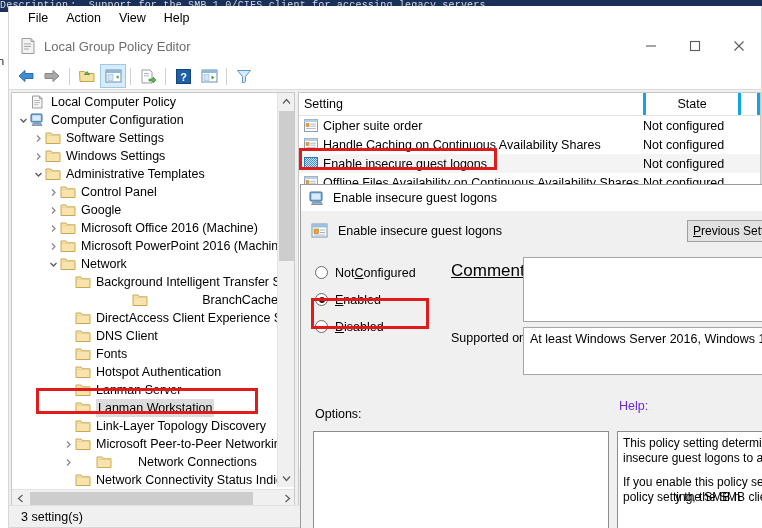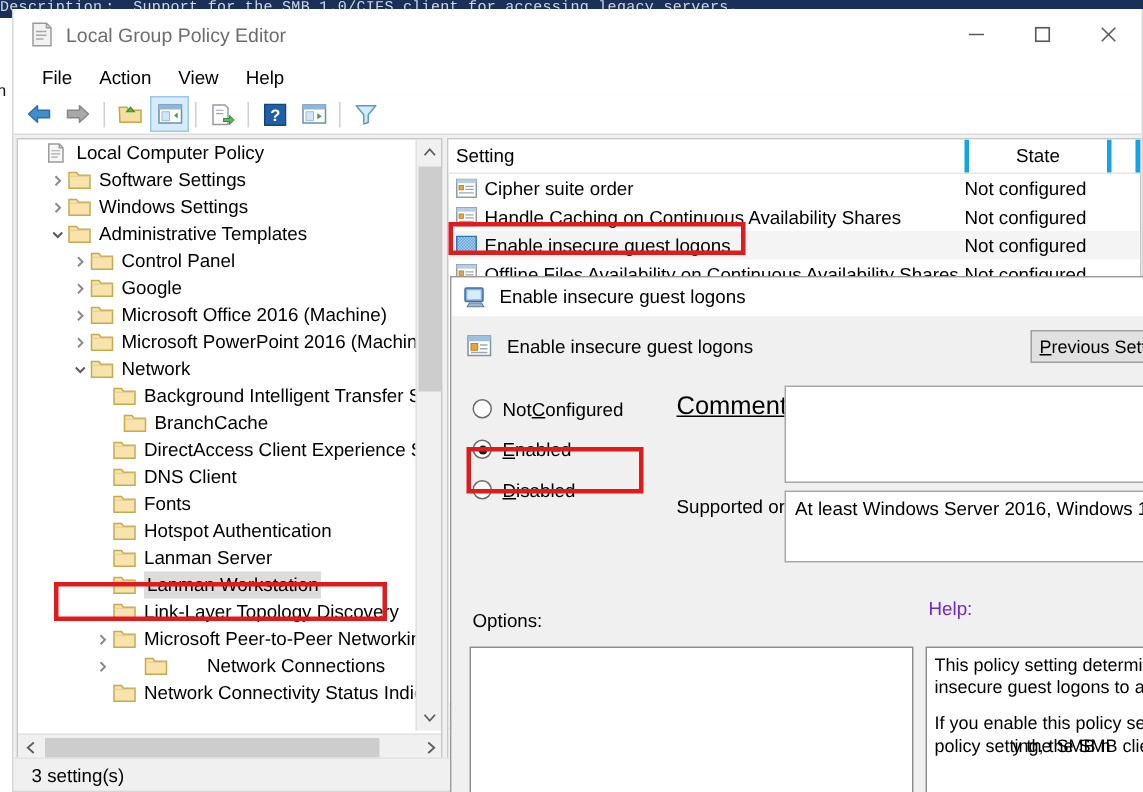--- a/index.html
+++ b/index.html
@@ -192,20 +192,27 @@
 <body>
 
 <div id="bg-console">
   <span>Description</span><span class="c-key">:</span>&nbsp;&nbsp;<span>Support for the SMB 1.0/CIFS client for accessing legacy servers.</span>
 </div>
 <div id="bg-left-strip"></div>
 <div id="bg-left-text">n</div>
 
 <div id="gp-window">
 
+  <div id="menubar">
+    <div class="menu-item">File</div>
+    <div class="menu-item">Action</div>
+    <div class="menu-item">View</div>
+    <div class="menu-item">Help</div>
+  </div>
+
   <div id="titlebar">
     <div id="title-icon">
       <svg width="18" height="18" viewBox="0 0 18 18">
         <path d="M3 1.5h9l3 3v12H3z" fill="#f2f2f2" stroke="#9b9b9b" stroke-width="1"></path>
         <path d="M12 1.5v3h3" fill="none" stroke="#9b9b9b" stroke-width="1"></path>
         <g stroke="#a8a8a8" stroke-width="1">
           <line x1="5" y1="7" x2="12" y2="7"></line>
           <line x1="5" y1="9.5" x2="12" y2="9.5"></line>
           <line x1="5" y1="12" x2="10" y2="12"></line>
         </g>
@@ -225,27 +232,20 @@
       </div>
       <div class="win-btn">
         <svg width="12" height="12" viewBox="0 0 12 12">
             <line x1="1.5" y1="1.5" x2="10.5" y2="10.5" stroke="#5a5a5a" stroke-width="1.1"></line>
             <line x1="10.5" y1="1.5" x2="1.5" y2="10.5" stroke="#5a5a5a" stroke-width="1.1"></line>
           </svg>
       </div>
     </div>
   </div>
 
-  <div id="menubar">
-    <div class="menu-item">File</div>
-    <div class="menu-item">Action</div>
-    <div class="menu-item">View</div>
-    <div class="menu-item">Help</div>
-  </div>
-
   <div id="toolbar">
     <div class="tb-btn">
       <svg width="18" height="14" viewBox="0 0 18 14">
         <path d="M8 1.5L2 7l6 5.5V9.5h8v-5H8z" fill="#3f8fd0" stroke="#2a6fa8" stroke-width="1" stroke-linejoin="round"></path>
       </svg>
     </div>
     <div class="tb-btn">
       <svg width="18" height="14" viewBox="0 0 18 14">
         <path d="M10 1.5L16 7l-6 5.5V9.5H2v-5h8z" fill="#a8a8a8" stroke="#868686" stroke-width="1" stroke-linejoin="round"></path>
       </svg>
@@ -310,20 +310,33 @@
                 <path d="M2.5 1h7l2.5 2.5V13h-9.5z" fill="#f6f6f6" stroke="#9b9b9b" stroke-width="1"></path>
                 <path d="M9.5 1v2.5H12" fill="none" stroke="#9b9b9b" stroke-width="1"></path>
                 <g stroke="#a8a8a8" stroke-width=".8">
                   <line x1="4.2" y1="5.5" x2="10" y2="5.5"></line>
                   <line x1="4.2" y1="7.6" x2="10" y2="7.6"></line>
                   <line x1="4.2" y1="9.7" x2="8.4" y2="9.7"></line>
                 </g>
               </svg></span>
             <span class="tlabel">Local Computer Policy</span>
           </div>
+          <div class="tnode" style="padding-left: 4px;">
+            <span class="twist">
+              <svg width="9" height="9" viewBox="0 0 9 9">
+                <path d="M1.5 3L4.5 6 7.5 3" fill="none" stroke="#5a5a5a" stroke-width="1.3"></path>
+              </svg>
+            </span>
+            <span class="tico"><svg width="16" height="14" viewBox="0 0 16 14">
+                <rect x="1" y="1" width="11" height="8" rx="1" fill="#7fb3e0" stroke="#3f6f9c" stroke-width="1"></rect>
+                <rect x="2.3" y="2.3" width="8.4" height="5.4" fill="#d8ecfb"></rect>
+                <path d="M3.5 10h7l1.4 2.4H2.1z" fill="#9fb7cc" stroke="#5f7e99" stroke-width=".8"></path>
+              </svg></span>
+            <span class="tlabel">Computer Configuration</span>
+          </div>
           <div class="tnode" style="padding-left: 19px;">
             <span class="twist">
               <svg width="9" height="9" viewBox="0 0 9 9">
                 <path d="M3 1.5L6 4.5 3 7.5" fill="none" stroke="#8a8a8a" stroke-width="1.3"></path>
               </svg>
             </span>
             <span class="tico"><svg width="16" height="14" viewBox="0 0 16 14">
                 <path d="M1 2h5l1.3 1.8H15V12.5H1z" fill="#f7e3ab" stroke="#c9a94e" stroke-width="1"></path>
                 <path d="M1 4.5h14" stroke="#e0cd93" stroke-width=".7"></path>
               </svg></span>
@@ -414,21 +427,21 @@
             <span class="tlabel">Network</span>
           </div>
           <div class="tnode" style="padding-left: 49px;">
             <span class="twist"></span>
             <span class="tico"><svg width="16" height="14" viewBox="0 0 16 14">
                 <path d="M1 2h5l1.3 1.8H15V12.5H1z" fill="#f7e3ab" stroke="#c9a94e" stroke-width="1"></path>
                 <path d="M1 4.5h14" stroke="#e0cd93" stroke-width=".7"></path>
               </svg></span>
             <span class="tlabel">Background Intelligent Transfer Service</span>
           </div>
-          <div class="tnode" style="padding-left: 56px;">
+          <div class="tnode" style="padding-left: 56px; justify-content: space-between;">
             <span class="twist"></span>
             <span class="tico"><svg width="16" height="14" viewBox="0 0 16 14">
                 <path d="M1 2h5l1.3 1.8H15V12.5H1z" fill="#f7e3ab" stroke="#c9a94e" stroke-width="1"></path>
                 <path d="M1 4.5h14" stroke="#e0cd93" stroke-width=".7"></path>
               </svg></span>
             <span class="tlabel">BranchCache</span>
           </div>
           <div class="tnode" style="padding-left: 49px;">
             <span class="twist"></span>
             <span class="tico"><svg width="16" height="14" viewBox="0 0 16 14">

